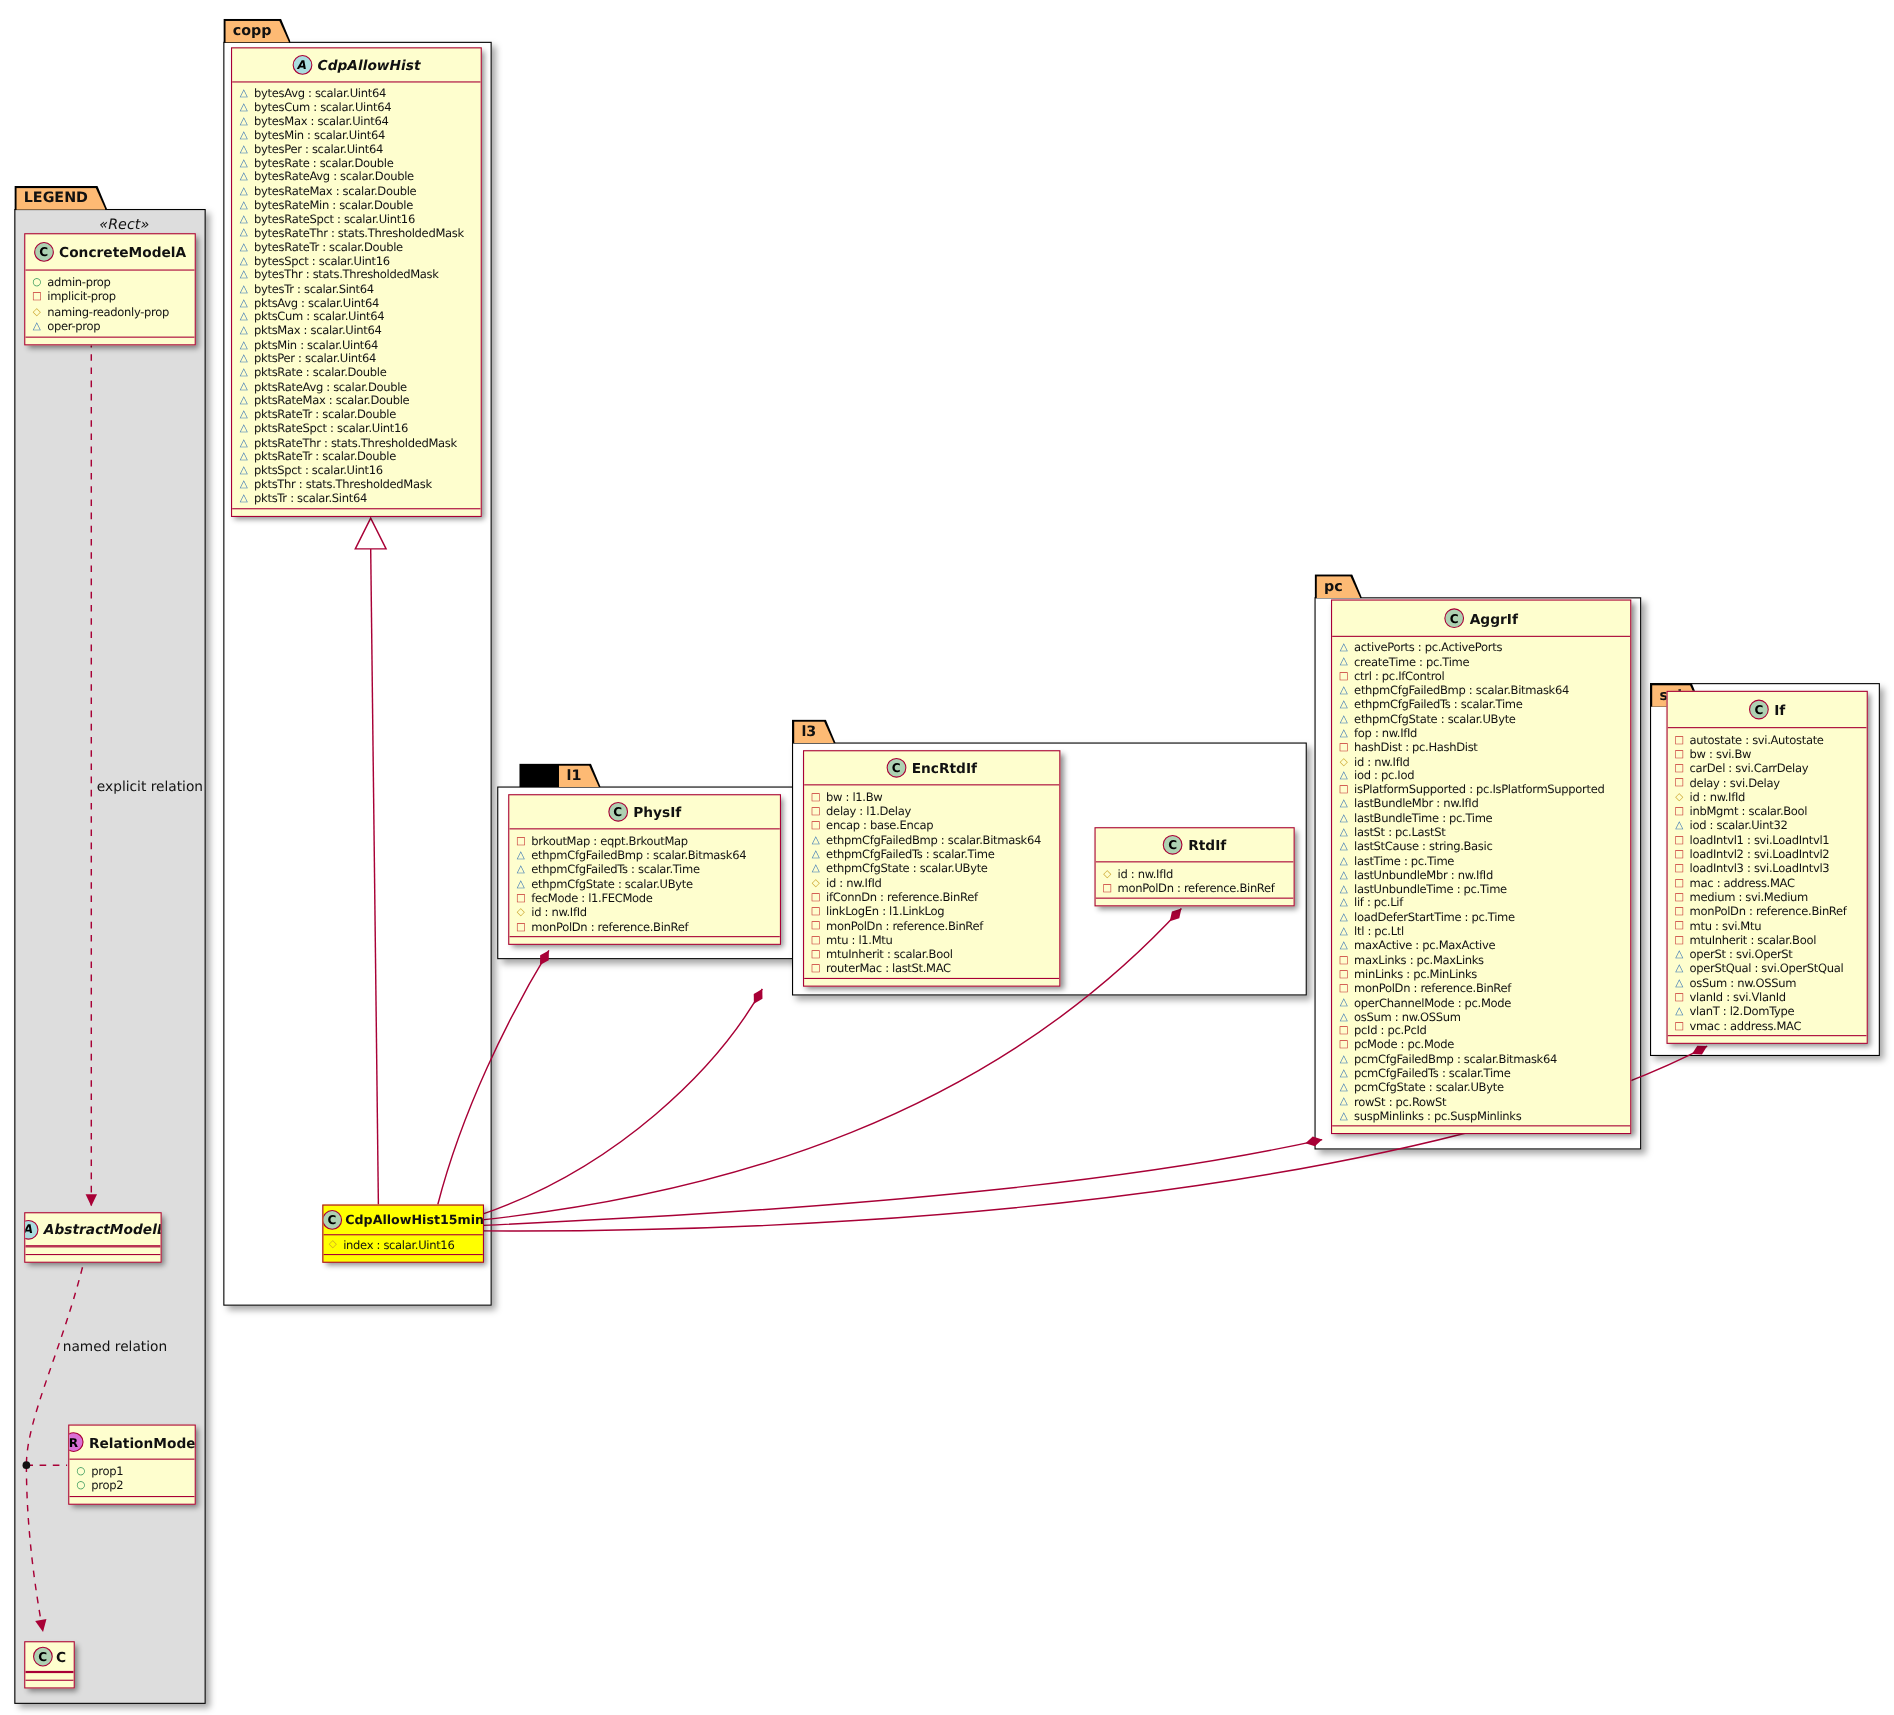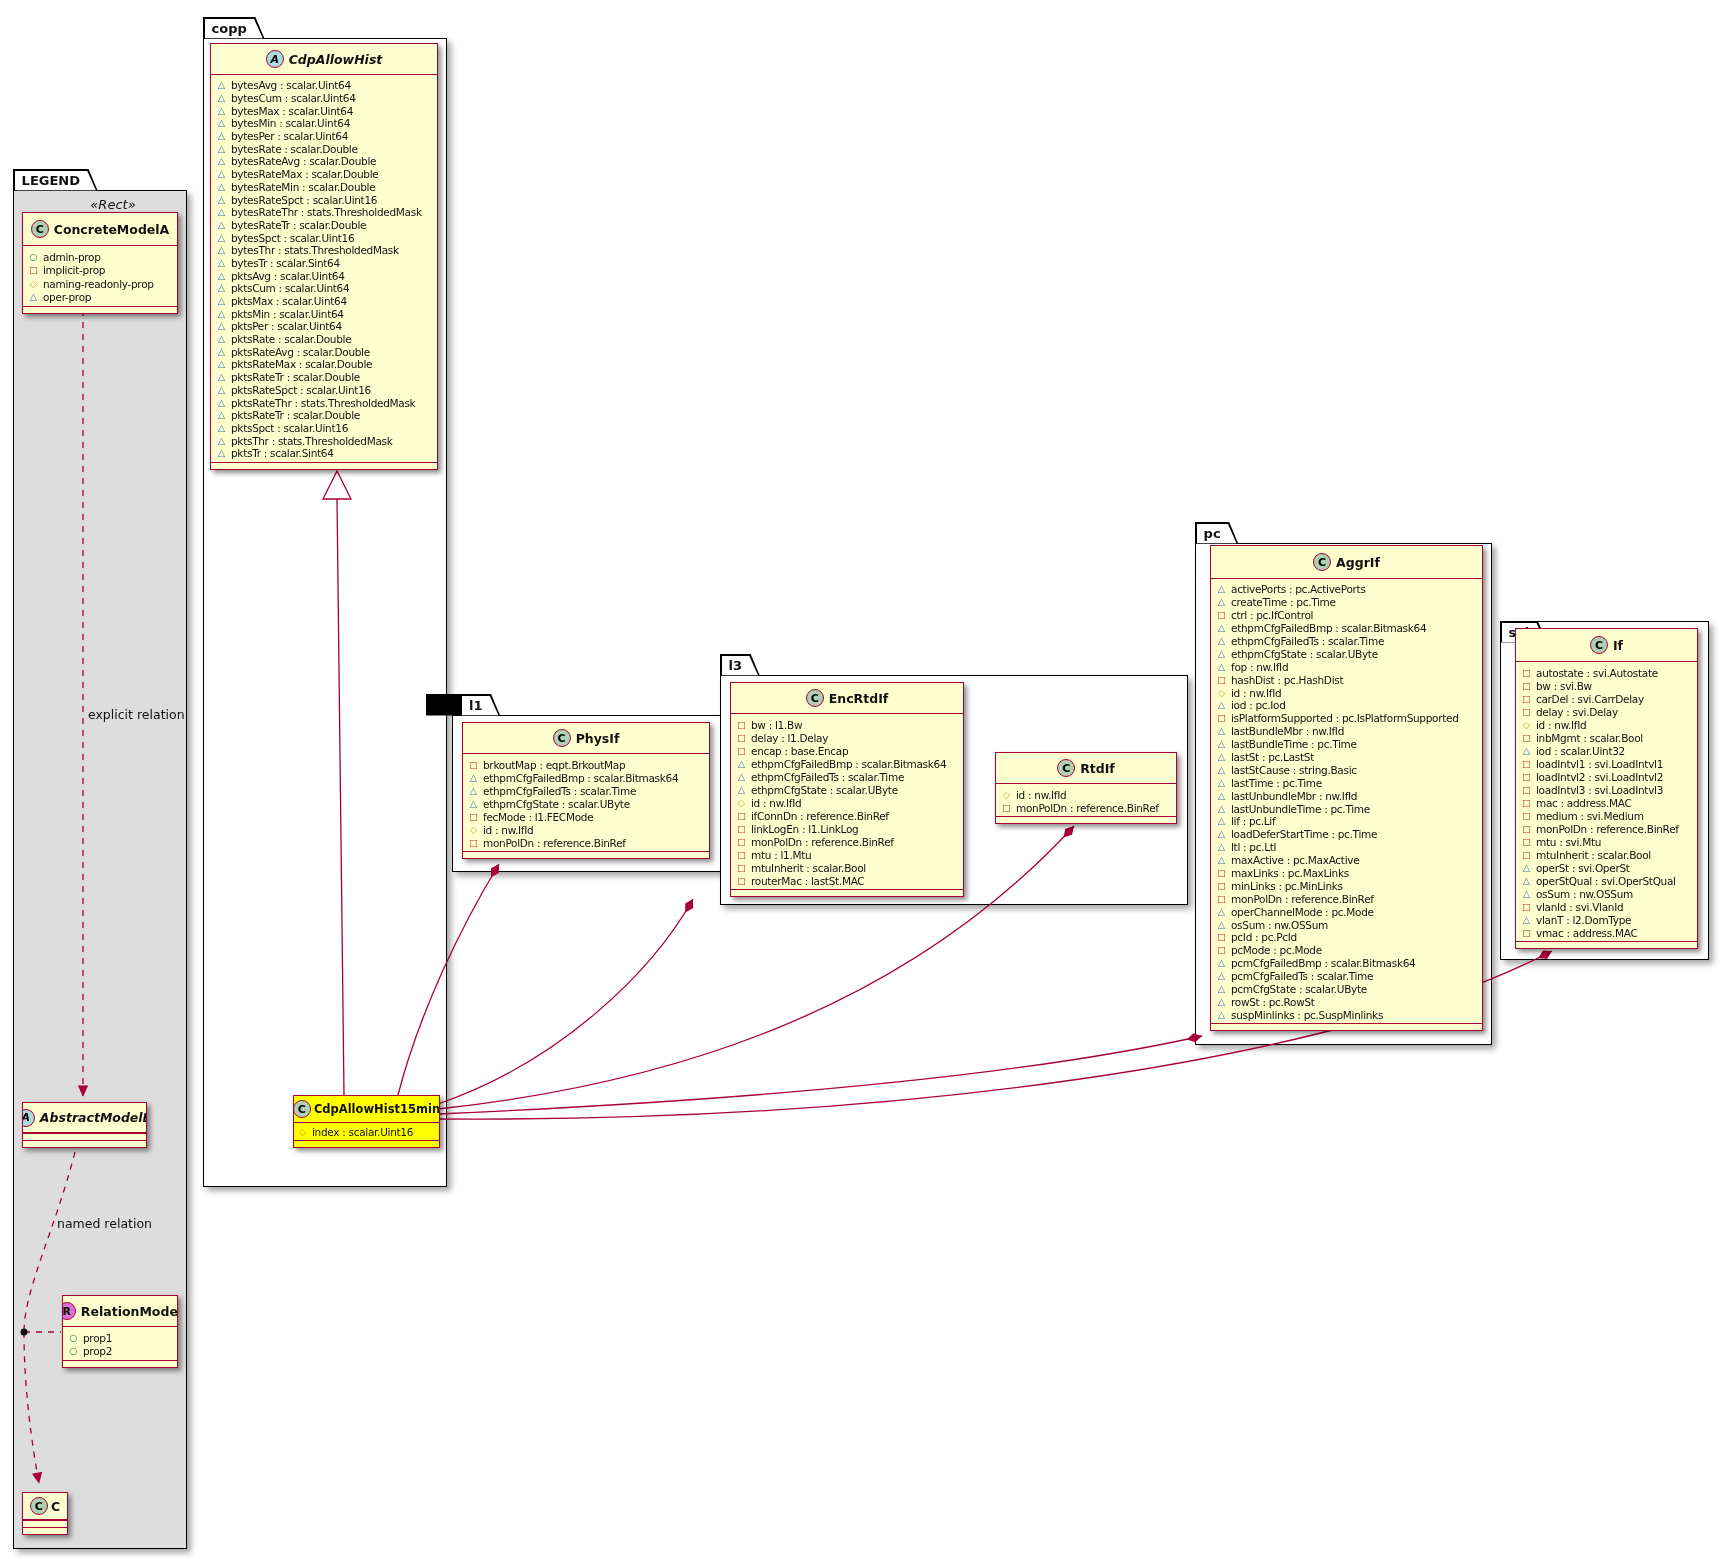--- a/index.html
+++ b/index.html
@@ -5,21 +5,21 @@
   html,body{margin:0;padding:0;background:#fff;}
   #canvas{position:relative;width:1722px;height:1559px;background:#fff;
           font-family:"DejaVu Sans",sans-serif;color:#111;}
   
   .pbody{position:absolute;border:1.6px solid #000;background:#fff;
          box-shadow:4px 4px 6px rgba(0,0,0,.35);z-index:1;}
   .pbody.gray{background:#DDDDDD;}
   .ptab{position:absolute;background:#000;z-index:2;
         clip-path:polygon(0 0,calc(100% - 9px) 0,100% 100%,0 100%);
         padding:1.6px 1.6px 0 1.6px;}
-  .ptab-in{background:#ffffff;clip-path:polygon(0 0,calc(100% - 9px) 0,100% 100%,0 100%);
+  .ptab-in{background:#fdba74;clip-path:polygon(0 0,calc(100% - 9px) 0,100% 100%,0 100%);
         padding:2px 16px 3px 7px;font-weight:bold;font-size:13px;line-height:15px;text-align:center;}
   
   .cls{position:absolute;background:#FEFECE;border:1.5px solid #A80036;
        box-shadow:3px 3px 5px rgba(0,0,0,.45);z-index:4;overflow:hidden;}
   .cls.hl{background:#FFFF00;}
   .cls-title{display:flex;align-items:center;justify-content:center;gap:5px;
        border-bottom:1.2px solid #A80036;height:28px;padding:0 6px;}
   .cls-name{font-size:12.5px;font-weight:bold;white-space:nowrap;}
   .it{font-style:italic;}
   .spot{width:16px;height:16px;border-radius:50%;border:1.2px solid #A80036;
@@ -53,21 +53,21 @@
   <div class="pbody" style="left:720px;top:675px;width:466px;height:228px;"></div>
   <div class="pbody" style="left:1195px;top:543px;width:295px;height:500px;"></div>
   <div class="pbody" style="left:1500px;top:621px;width:207px;height:337px;"></div>
 
   <div class="ptab" style="left:13px;top:169px;">
     <div class="ptab-in"><span>LEGEND</span></div>
     </div>
   <div class="ptab" style="left:203px;top:17px;">
     <div class="ptab-in"><span>copp</span></div>
     </div>
-  <div class="ptab" style="left:426px;top:694px;padding-left:36px;">
+  <div class="ptab" style="left:472px;top:694px;padding-left:36px;">
     <div class="ptab-in"><span>l1</span></div>
     </div>
   <div class="ptab" style="left:720px;top:654px;">
     <div class="ptab-in"><span>l3</span></div>
     </div>
   <div class="ptab" style="left:1195px;top:522px;">
     <div class="ptab-in"><span>pc</span></div>
     </div>
   <div class="ptab" style="left:1500px;top:621px;">
     <div class="ptab-in"><span>svi</span></div>

